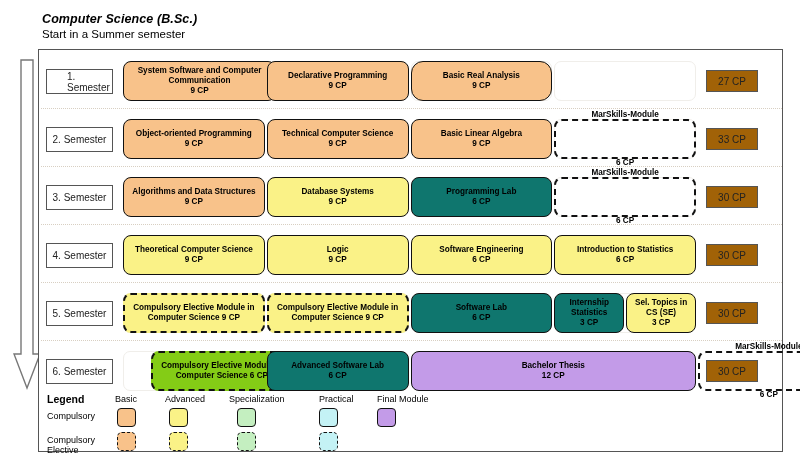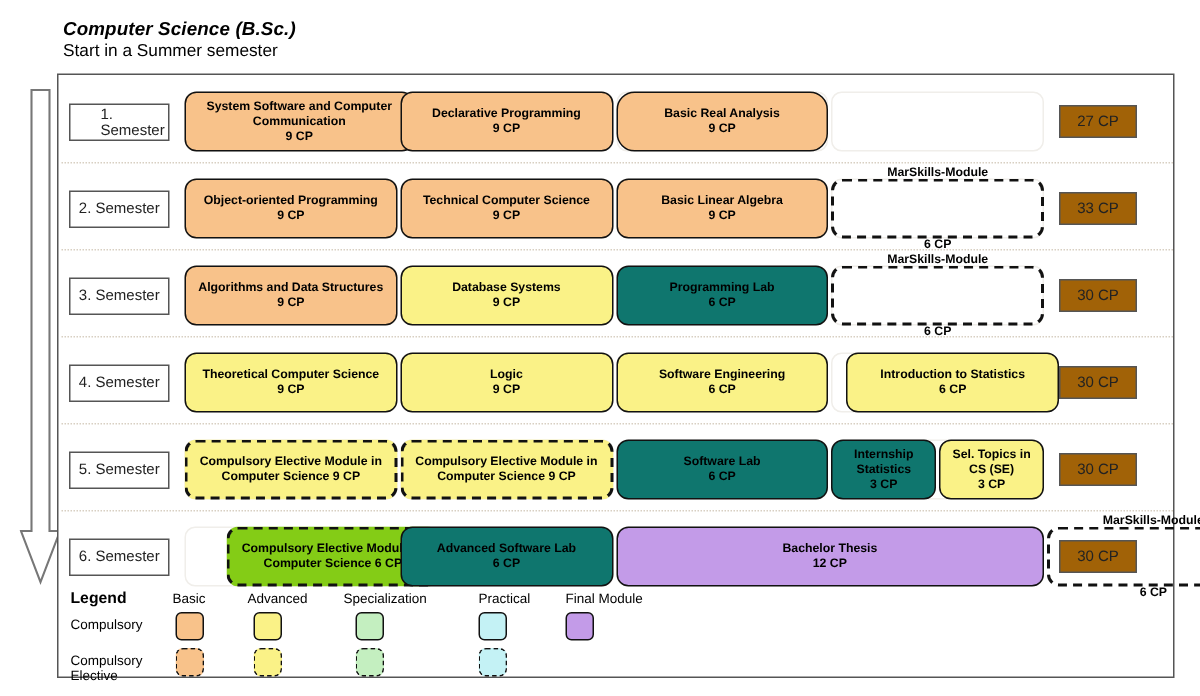--- a/index.html
+++ b/index.html
@@ -150,21 +150,21 @@
               <span class="ln">9 CP</span>
             </div>
             <div class="mod solid c-adv" style="left: 143.75px; width: 141.75px;">
               <span class="ln">Logic</span>
               <span class="ln">9 CP</span>
             </div>
             <div class="mod solid c-adv" style="left: 287.5px; width: 141.75px;">
               <span class="ln">Software Engineering</span>
               <span class="ln">6 CP</span>
             </div>
-            <div class="mod solid c-adv" style="left: 431.25px; width: 141.75px; margin-left: 10px;">
+            <div class="mod solid c-adv" style="left: 431.25px; width: 141.75px;">
               <span class="ln">Introduction to Statistics</span>
               <span class="ln">6 CP</span>
             </div>
           </div>
         </div>
         <div class="rowsep" style="top: 232px;"></div>
         <div class="row" style="top: 238px;">
           <div class="semlabel" style="top: 13px;">5. Semester</div>
           <div class="cptotal" style="top: 14px;">30 CP</div>
           <div class="track">

